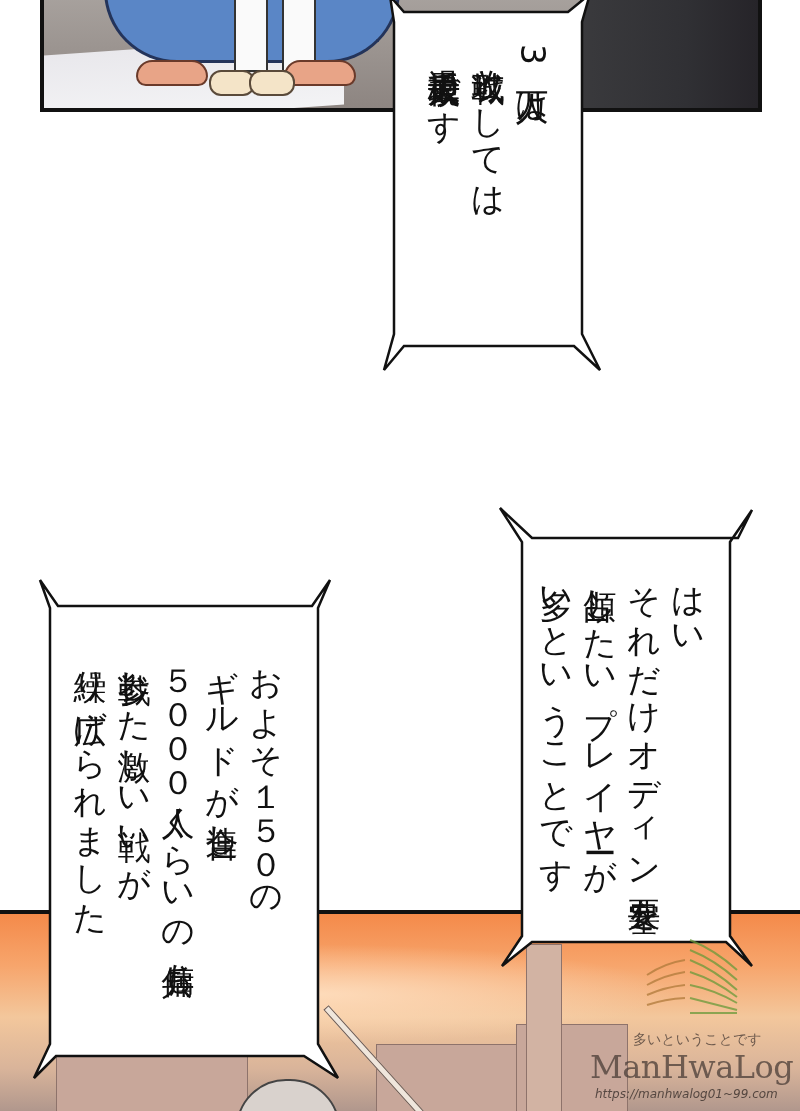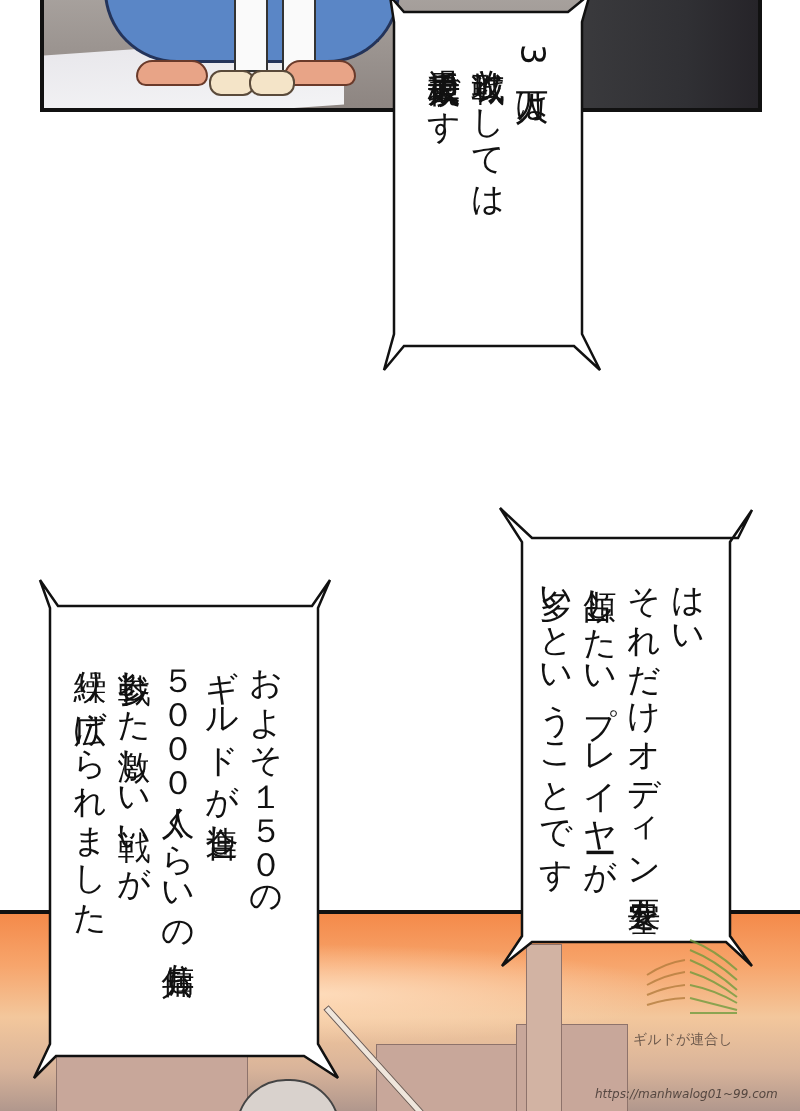--- a/index.html
+++ b/index.html
@@ -158,15 +158,16 @@
       <path d="M45,37 Q70,45 92,62"></path>
       <path d="M45,50 Q70,55 92,68"></path>
       <path d="M45,63 L92,75"></path>
       <path d="M45,78 L92,78"></path>
       <path d="M40,25 Q20,28 2,40" stroke="#b07a3a"></path>
       <path d="M40,37 Q20,40 2,50" stroke="#b07a3a"></path>
       <path d="M40,50 Q20,52 2,60" stroke="#b07a3a"></path>
       <path d="M40,63 Q20,64 2,70" stroke="#b07a3a"></path>
     </g>
   </svg>
-  <div class="tagline">ギルドが連合し</div>
+  <div class="tagline">多いということです</div>
+  <div class="brand">ManHwaLog</div>
   <div class="url">https://manhwalog01~99.com</div>
 </div>
 
 </body></html>

